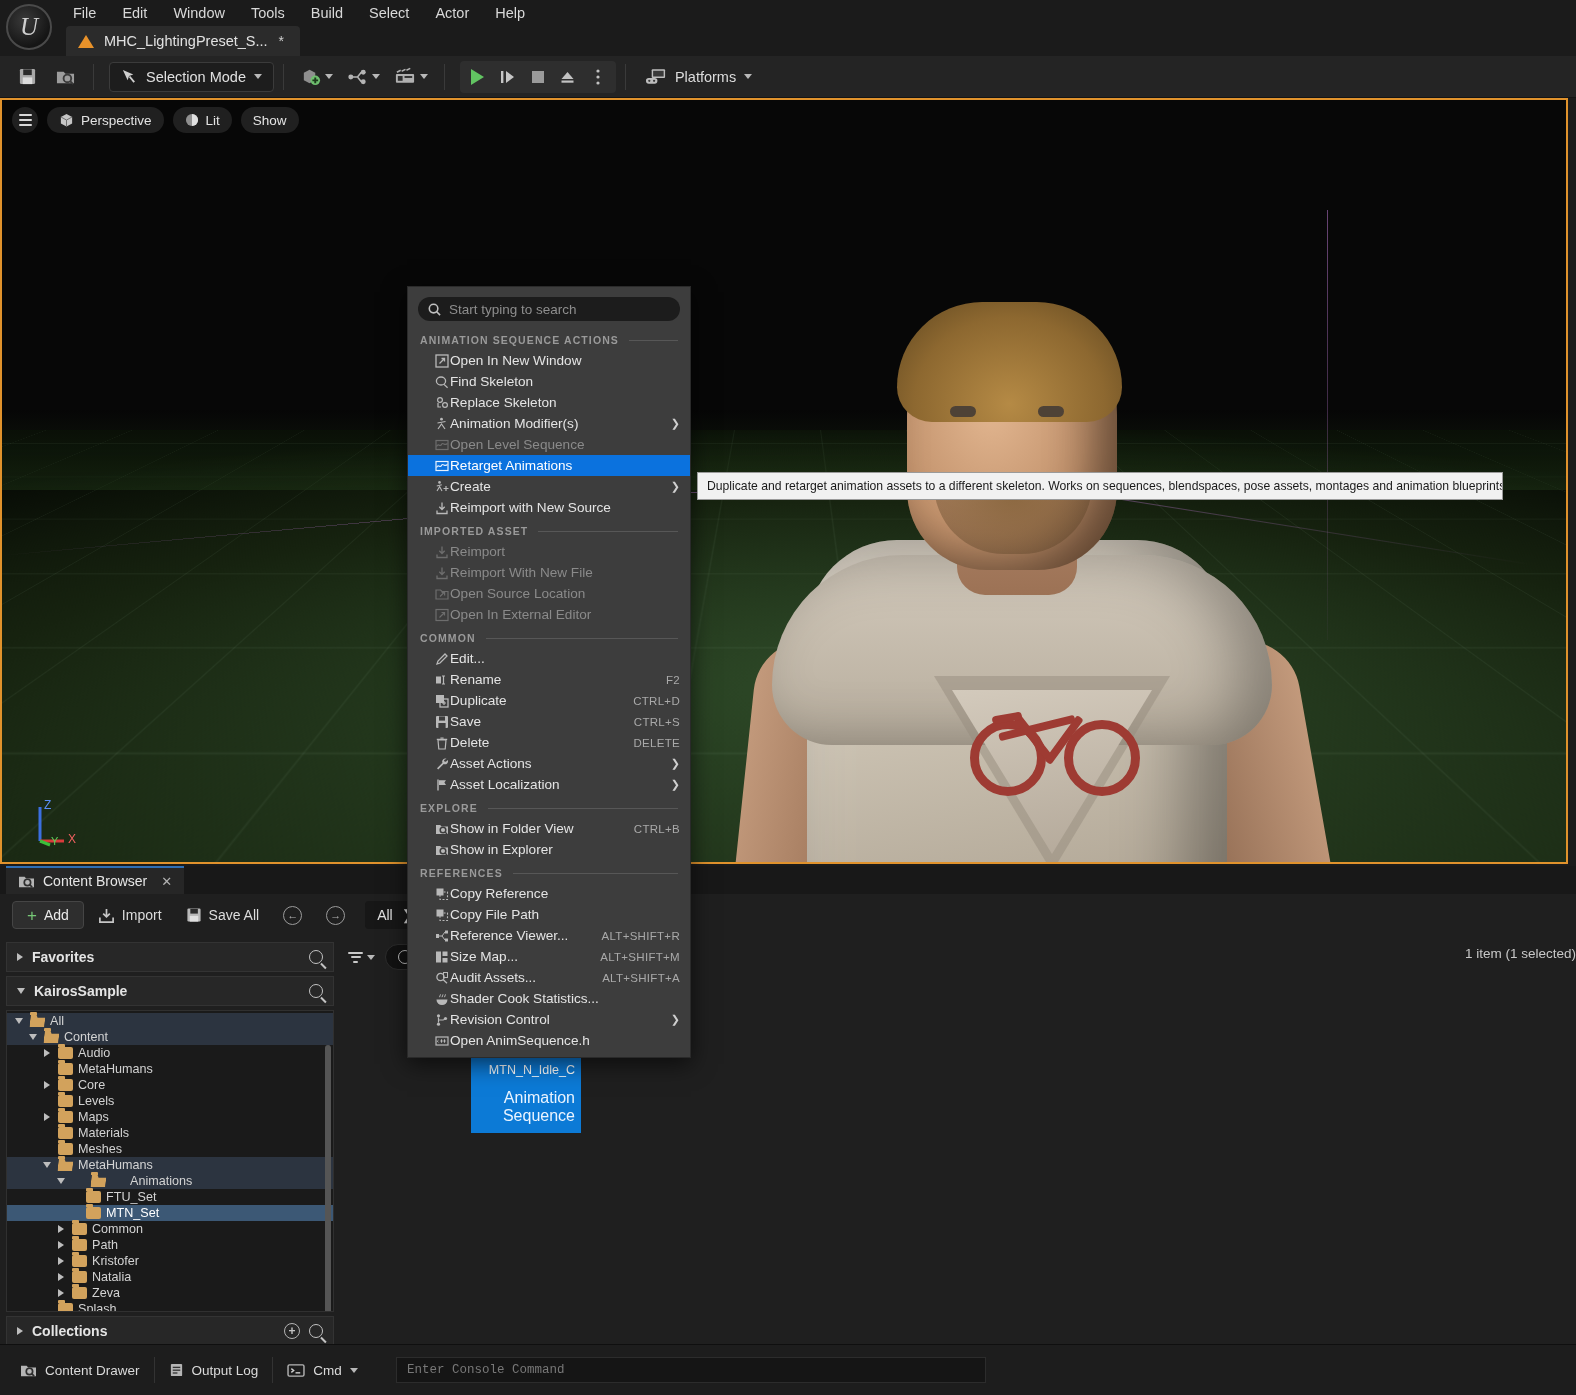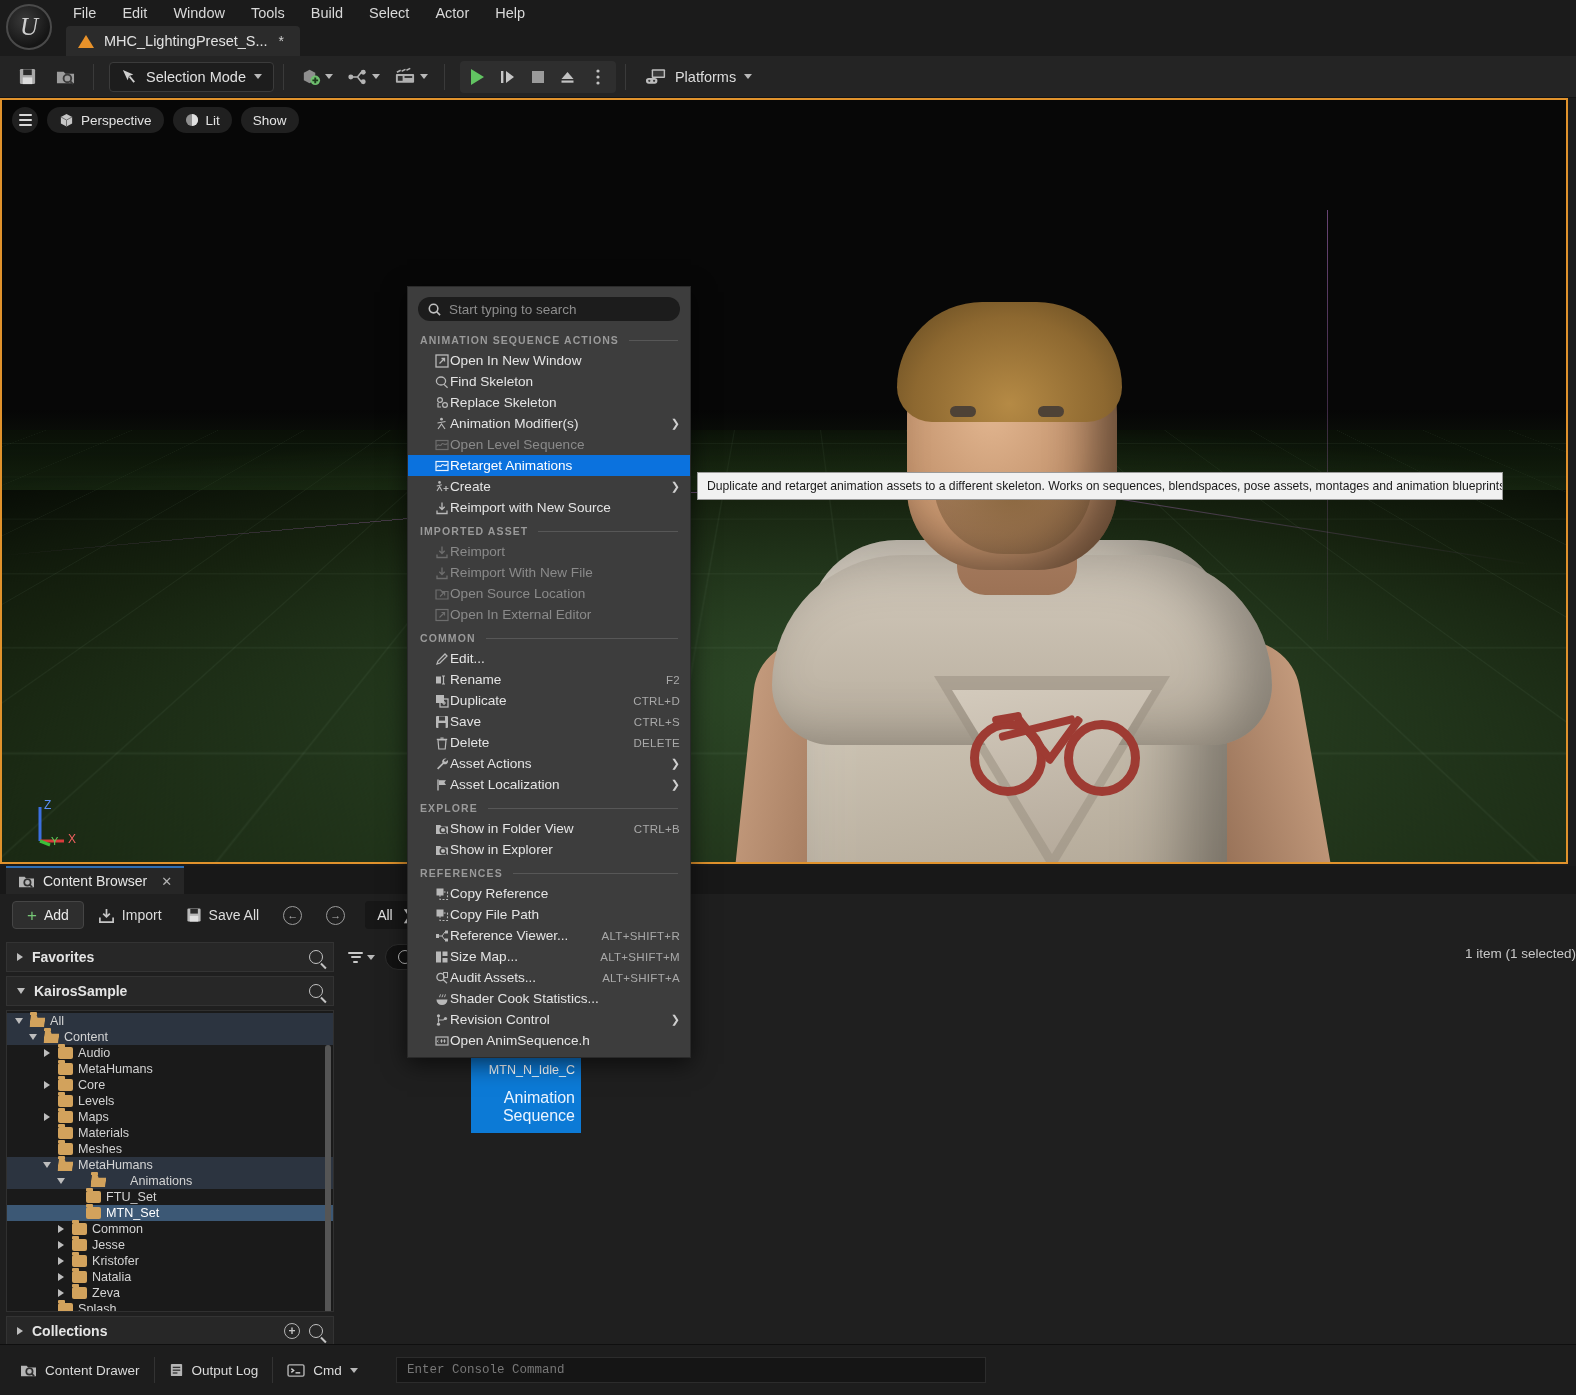--- a/index.html
+++ b/index.html
@@ -631,21 +631,21 @@
                 <span class="tri-r"></span>
               </span>
               <span class="folder"></span>
               <span>Common</span>
             </div>
             <div class="tnode" style="padding-left: 48px;">
               <span class="tw">
                 <span class="tri-r"></span>
               </span>
               <span class="folder"></span>
-              <span>Jesse</span>
+              <span>Path</span>
             </div>
             <div class="tnode" style="padding-left: 48px;">
               <span class="tw">
                 <span class="tri-r"></span>
               </span>
               <span class="folder"></span>
               <span>Kristofer</span>
             </div>
             <div class="tnode" style="padding-left: 48px;">
               <span class="tw">

